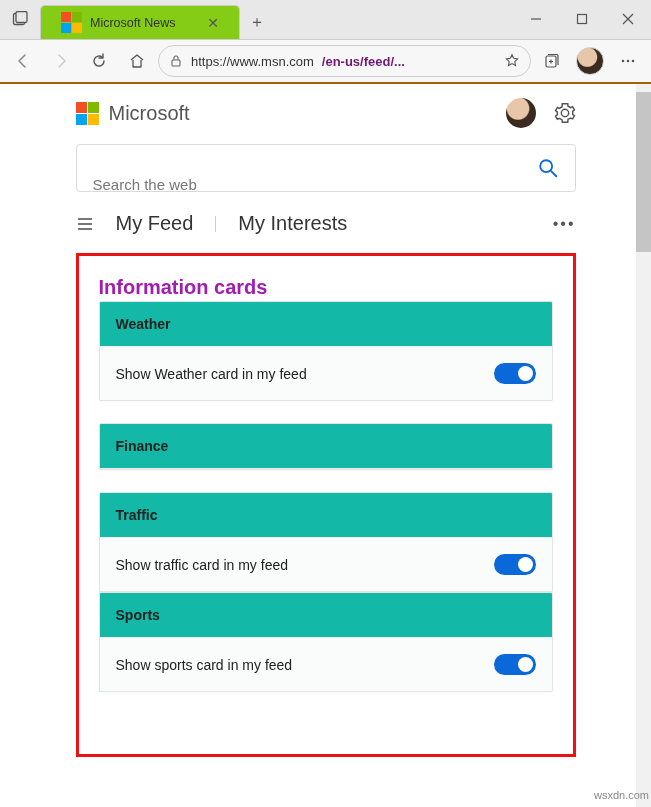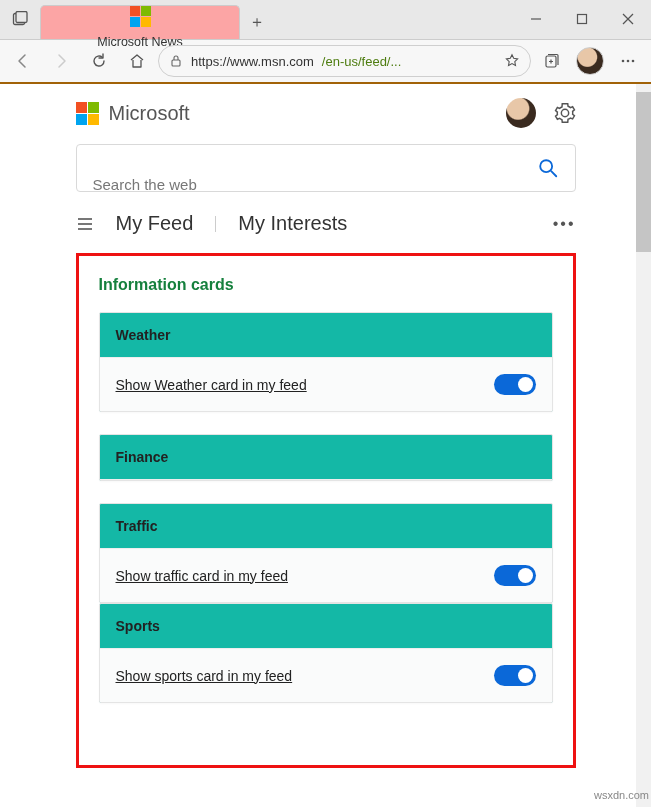--- a/index.html
+++ b/index.html
@@ -1,32 +1,32 @@
 <!DOCTYPE html>
 <html><head>
 <meta charset="utf-8">
 <style>
 * { box-sizing: border-box; margin: 0; padding: 0; }
 body { font-family: "Segoe UI", Arial, sans-serif; background: #fff; width: 651px; height: 807px; overflow: hidden; position: relative; }
 
 
 .titlebar { height: 40px; background: #e8e8e8; display: flex; align-items: flex-end; border-bottom: 1px solid #ccc; }
 .tabview-btn { width: 40px; height: 40px; display:flex; align-items:center; justify-content:center; }
-.tab { display:flex; align-items:center; gap:8px; background:#fca5a5; border-top-left-radius:5px; border-top-right-radius:5px; padding:0 20px; height:34px; margin-bottom:0; min-width:200px; border:1px solid #ccc; border-bottom:none; font-size:12.5px; color:#333;flex-direction:column; }
+.tab { display:flex; align-items:center; gap:8px; background:#84cc16; border-top-left-radius:5px; border-top-right-radius:5px; padding:0 20px; height:34px; margin-bottom:0; min-width:200px; border:1px solid #ccc; border-bottom:none; font-size:12.5px; color:#333; }
 .tab-close { margin-left:auto; font-size:14px; color:#555; }
 .newtab { width:34px; height:34px; display:flex; align-items:center; justify-content:center; font-size:16px; color:#555; }
 .win-controls { margin-left:auto; display:flex; height:40px; }
 .win-controls > div { width:46px; display:flex; align-items:center; justify-content:center; color:#555; }
 
 .toolbar { height:44px; background:#f7f7f7; display:flex; align-items:center; padding:0 6px; gap:4px; border-bottom:2px solid #a16207; }
 .toolbar .tbtn { width:34px; height:34px; display:flex; align-items:center; justify-content:center; border-radius:4px; color:#555; }
 .addr { flex:1; display:flex; align-items:center; border:1px solid #cfcfcf; border-radius:18px; height:32px; padding:0 10px; gap:8px; background:#f7f7f7; font-size:13px; color:#333; }
 .addr .lock { color:#666; }
 .addr .url-secure { color:#333; }
-.addr .url-rest { color:#4d7c0f; }
+.addr .url-rest { color:#701a75;font-weight:bold; }
 .avatar { width:28px; height:28px; border-radius:50%; background: radial-gradient(circle at 40% 35%, #e8c7a8 0 40%, #3a2a1f 45% 100%); border:1px solid #ccc; }
 
 
 .viewport { position:absolute; top:84px; left:0; right:0; bottom:0; overflow:hidden; background:#fff; }
 .scroll-track { position:absolute; right:0; top:0; width:15px; bottom:0; background:#f1f1f1; }
 .scroll-thumb { position:absolute; right:0; top:8px; width:15px; height:160px; background:#c5c5c5; }
 
 .page { width:500px; margin:14px auto 0; }
 .ms-header { display:flex; align-items:center; }
 .ms-logo { display:grid; grid-template-columns:10px 10px; grid-template-rows:10px 10px; gap:1px; }
@@ -41,24 +41,24 @@
 .searchbox input::placeholder { color:#777; }
 .search-icon { color:#0b68d8; }
 
 .tabs { margin-top:16px; display:flex; align-items:center; gap:22px; padding:4px 0; color:#444; }
 .hamburger { color:#555; }
 .tabs .tablabel { font-size:20px; color:#333; }
 .tabs .divider { width:1px; height:16px; background:#ccc; }
 .tabs .more { margin-left:auto; letter-spacing:2px; color:#555; }
 
 .highlight-box { border:3px solid #e11; margin-top:14px; padding:20px 20px 40px; }
-.section-title { font-size:16px; font-weight:600; color:#15803d; margin-bottom:18px; }
+.section-title { font-size:20px; font-weight:600; color:#a21caf; margin-bottom:2px; }
 .card { border:1px solid #e4e4e4; border-radius:2px; margin-bottom:22px; background:#14b8a6; box-shadow:0 1px 2px rgba(0,0,0,0.03); }
 .card-head { padding:14px 16px; font-size:14px; font-weight:600; color:#222; border-bottom:1px solid #eee; }
-.card-body { padding:16px; display:flex; align-items:center; background:#fafbfb; font-size:14px; color:#222;text-decoration:underline; }
+.card-body { padding:16px; display:flex; align-items:center; background:#fafbfb; font-size:14px; color:#222; }
 .toggle { margin-left:auto; width:42px; height:21px; border-radius:11px; background:#0b68d8; position:relative; }
 .toggle::after { content:""; position:absolute; right:3px; top:3px; width:15px; height:15px; border-radius:50%; background:#fff; }
 
 .watermark { position:absolute; right:2px; bottom:6px; font-size:11px; color:#888; }
 
 svg { display:block; }
 </style>
 </head>
 <body>
 

